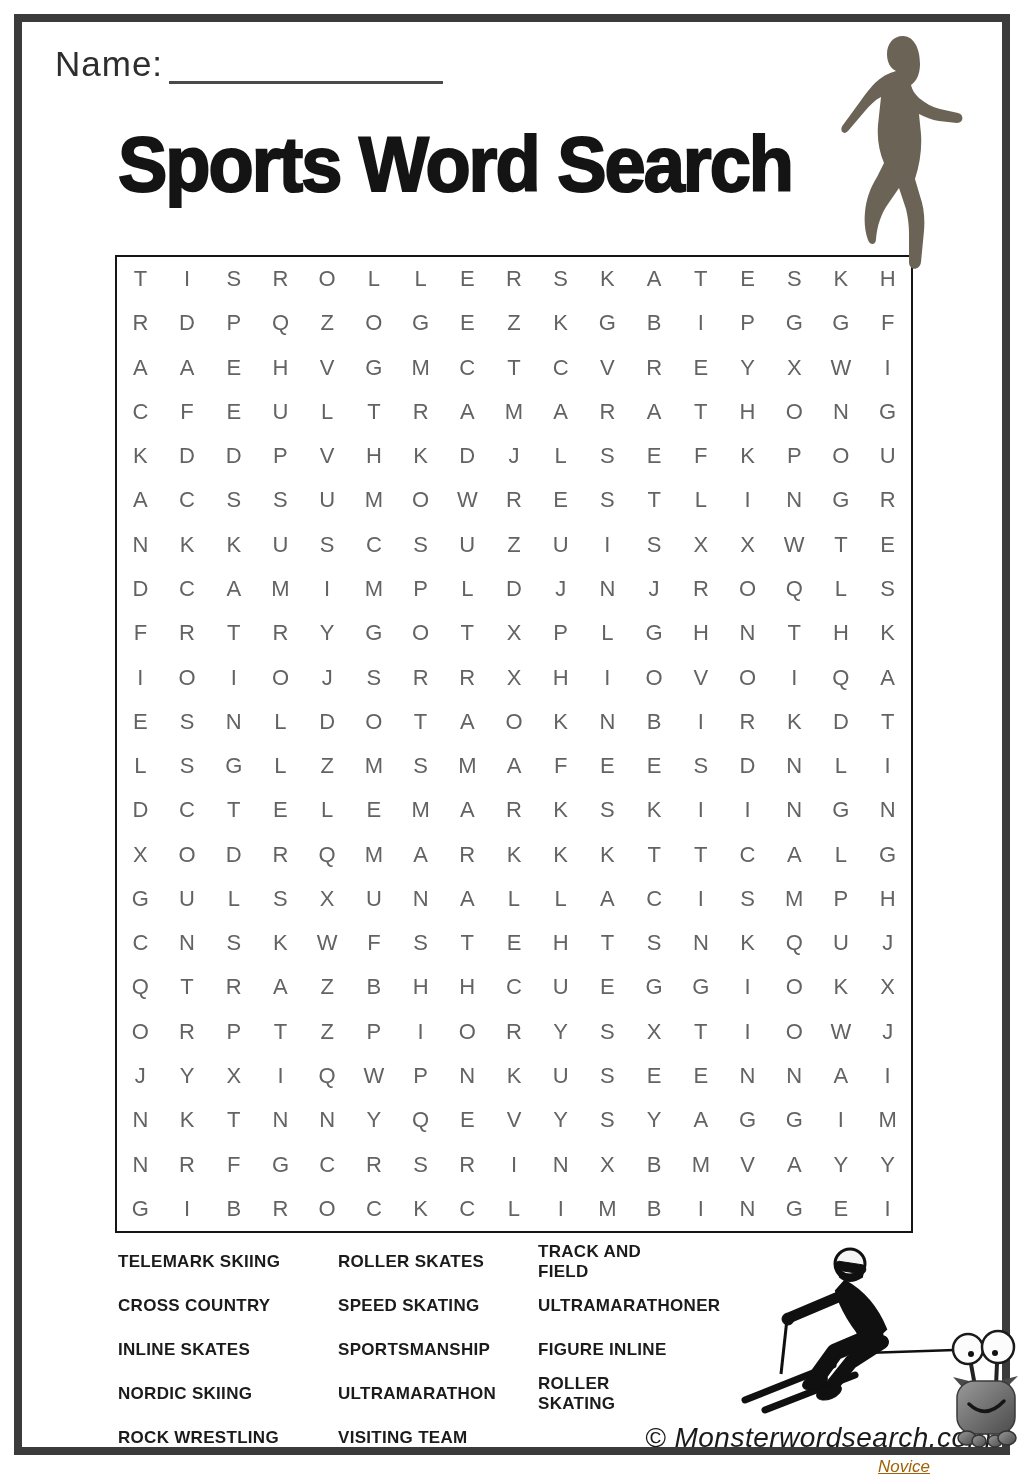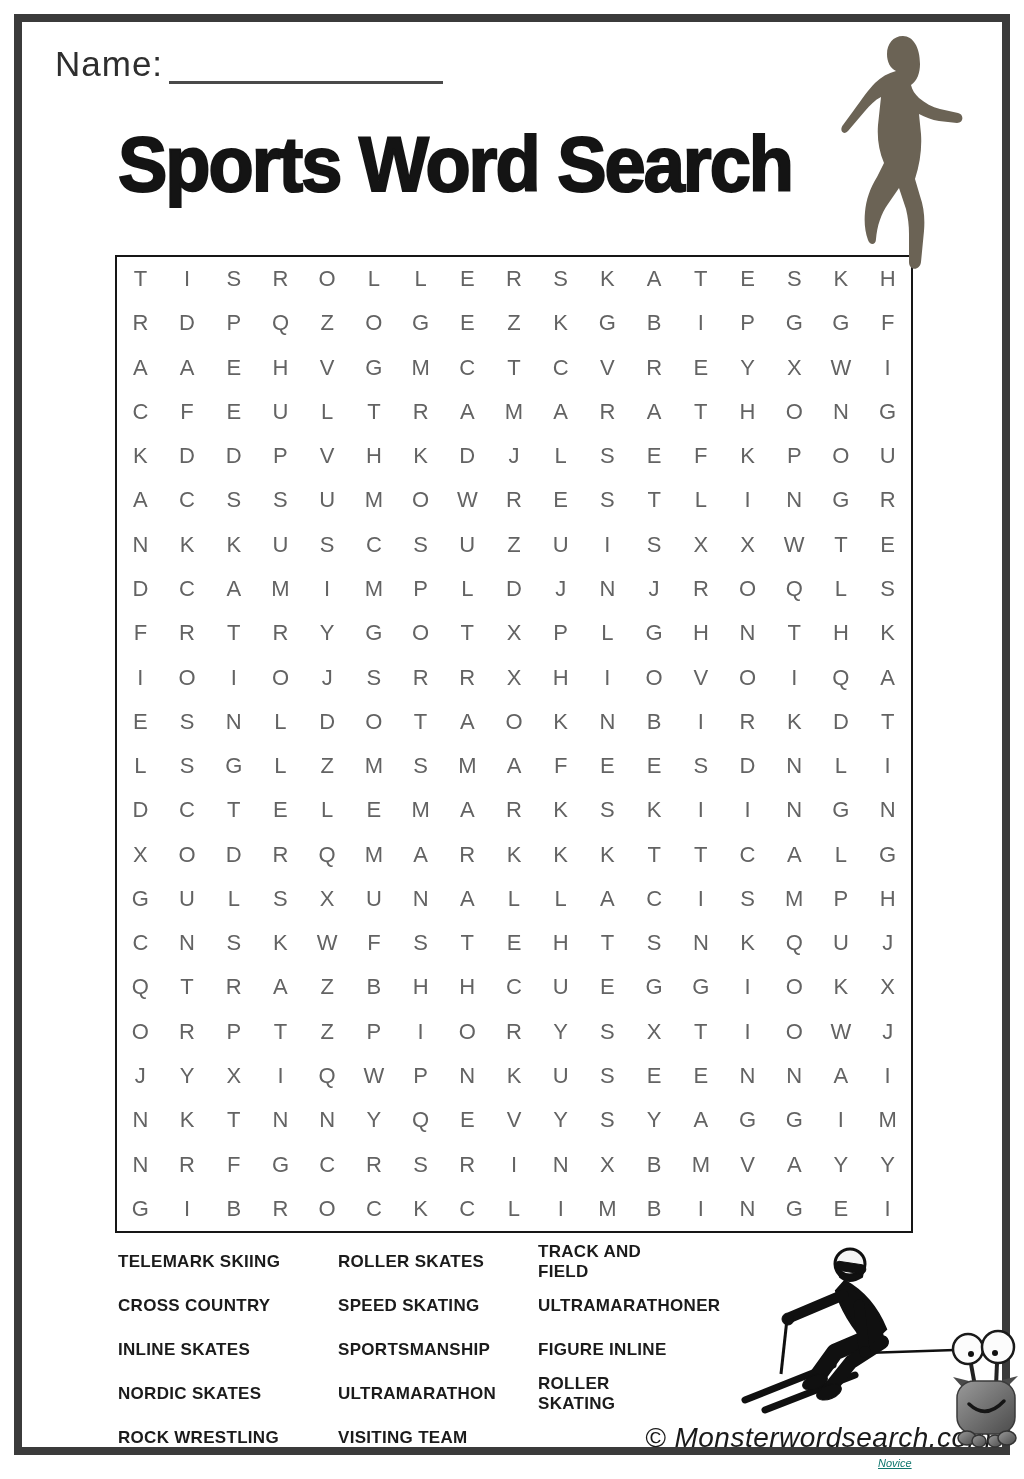--- a/index.html
+++ b/index.html
@@ -26,21 +26,21 @@
             background:#fff;}
   .cell{display:flex;align-items:center;justify-content:center;
         font-size:22px;color:var(--letter-color);font-weight:400;}
   .word-list{position:absolute;left:70px;top:1240px;width:620px;
              display:grid;grid-template-columns:220px 200px 200px;grid-auto-rows:44px;}
   .word{font-size:17px;font-weight:bold;color:var(--ink);letter-spacing:.3px;display:flex;align-items:center;margin-left:48px;}
   .skier{position:absolute;left:735px;top:1237px;width:255px;height:180px;z-index:4;}
   .monster{position:absolute;left:948px;top:1320px;width:76px;height:134px;z-index:9;}
   .copyright{position:absolute;left:645px;top:1422px;font-size:28px;font-style:italic;
              color:#1a1a1a;letter-spacing:.5px;z-index:8;}
-  .novice{position:absolute;left:878px;top:1457px;font-size:11px;font-style:italic;color:#0f766e;text-decoration:underline;}
+  .novice{position:absolute;left:878px;top:1457px;font-size:17px;font-style:italic;color:#a16207;text-decoration:underline;}
 </style>
 </head>
 <body>
 
 <div class="page">
   <div class="frame"></div>
 
   <div class="name-row">
     <span>Name:</span><span class="name-line"></span>
   </div>
@@ -439,21 +439,21 @@
   <div class="word-list">
       <div class="word">TELEMARK SKIING</div>
       <div class="word">ROLLER SKATES</div>
       <div class="word">TRACK AND FIELD</div>
       <div class="word">CROSS COUNTRY</div>
       <div class="word">SPEED SKATING</div>
       <div class="word">ULTRAMARATHONER</div>
       <div class="word">INLINE SKATES</div>
       <div class="word">SPORTSMANSHIP</div>
       <div class="word">FIGURE INLINE</div>
-      <div class="word">NORDIC SKATES</div>
+      <div class="word">NORDIC SKIING</div>
       <div class="word">ULTRAMARATHON</div>
       <div class="word">ROLLER SKATING</div>
       <div class="word">ROCK WRESTLING</div>
       <div class="word">VISITING TEAM</div>
     </div>
 
   <svg class="skier" viewBox="0 0 255 180">
     <g stroke="#101010" fill="#101010">
 
       <line x1="52" y1="82" x2="46" y2="137" stroke-width="3" fill="none"></line>

